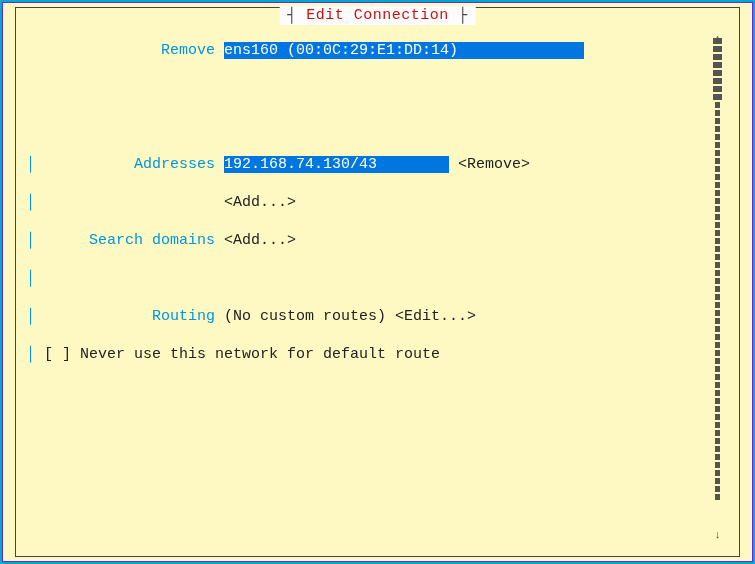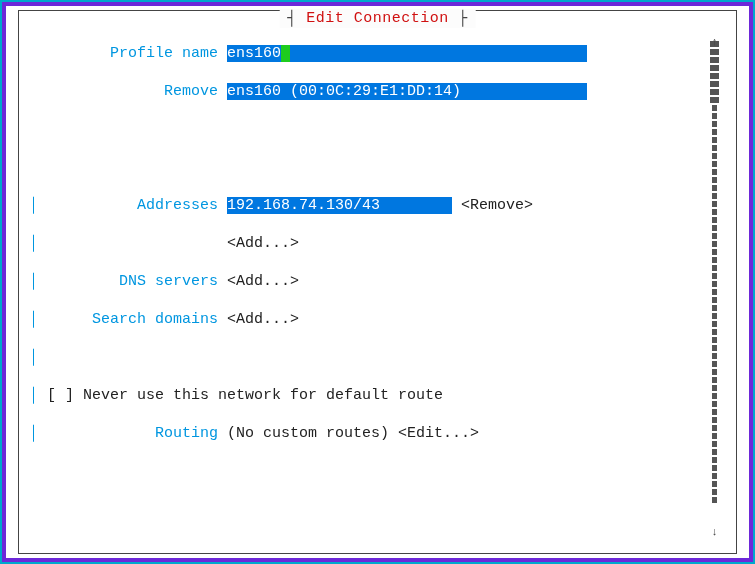--- a/index.html
+++ b/index.html
@@ -8,22 +8,22 @@
     font-family: "Courier New", "Consolas", monospace;
     font-size: 15px;
     line-height: 19px;
     color: #222;
   }
   .terminal {
     box-sizing: border-box;
     width: 751px;
     height: 560px;
     margin: 2px;
-    background: #ffffff;
-    border: 4px solid #6d28d9;
+    background: #fef9c3;
+    border: 1px solid #6d28d9;
     position: relative;
     padding: 12px;
   }
   .frame {
     position: absolute;
     left: 12px;
     right: 12px;
     top: 4px;
     bottom: 4px;
     border: 1px solid #444;
@@ -74,31 +74,29 @@
   .scroll .short { height:6px; width:5px; margin-left:2px; background:#555;}
   .arrow { font-size:11px; color:#444;}
 </style>
 </head>
 <body>
 
 <div class="terminal">
  <div class="frame">
   <div class="title"><span class="bar">┤ </span><span>Edit Connection</span><span class="bar"> ├</span></div>
   <div class="content">
-<div class="row"><span class="label">         Profile name </span><span class="field"><span>ens160</span><span class="cursor"></span>                                 </span></div>
 <div class="row"><span class="label">               Remove </span><span class="field"><span>ens160 (00:0C:29:E1:DD:14)</span>              </span></div>
 <div class="row"> </div>
 <div class="row"> </div>
 <div class="row"><span class="eq">│</span><span class="label">           Addresses </span><span class="field"><span>192.168.74.130/43</span>        </span> <span class="action">&lt;Remove&gt;</span></div>
 <div class="row"><span class="eq">│</span>                     <span class="action">&lt;Add...&gt;</span></div>
-<div class="row"><span class="eq">│</span><span class="label">         DNS servers </span><span class="action">&lt;Add...&gt;</span></div>
 <div class="row"><span class="eq">│</span><span class="label">      Search domains </span><span class="action">&lt;Add...&gt;</span></div>
 <div class="row"><span class="eq">│</span></div>
+<div class="row"><span class="eq">│</span><span class="label">             Routing </span><span>(No custom routes)</span> <span class="action">&lt;Edit...&gt;</span></div>
 <div class="row"><span class="eq">│</span> <span>[ ]</span> <span>Never use this network for default route</span></div>
-<div class="row"><span class="eq">│</span><span class="label">             Routing </span><span>(No custom routes)</span> <span class="action">&lt;Edit...&gt;</span></div>
 
 
 
 
 
 
 
 
 
   </div>

